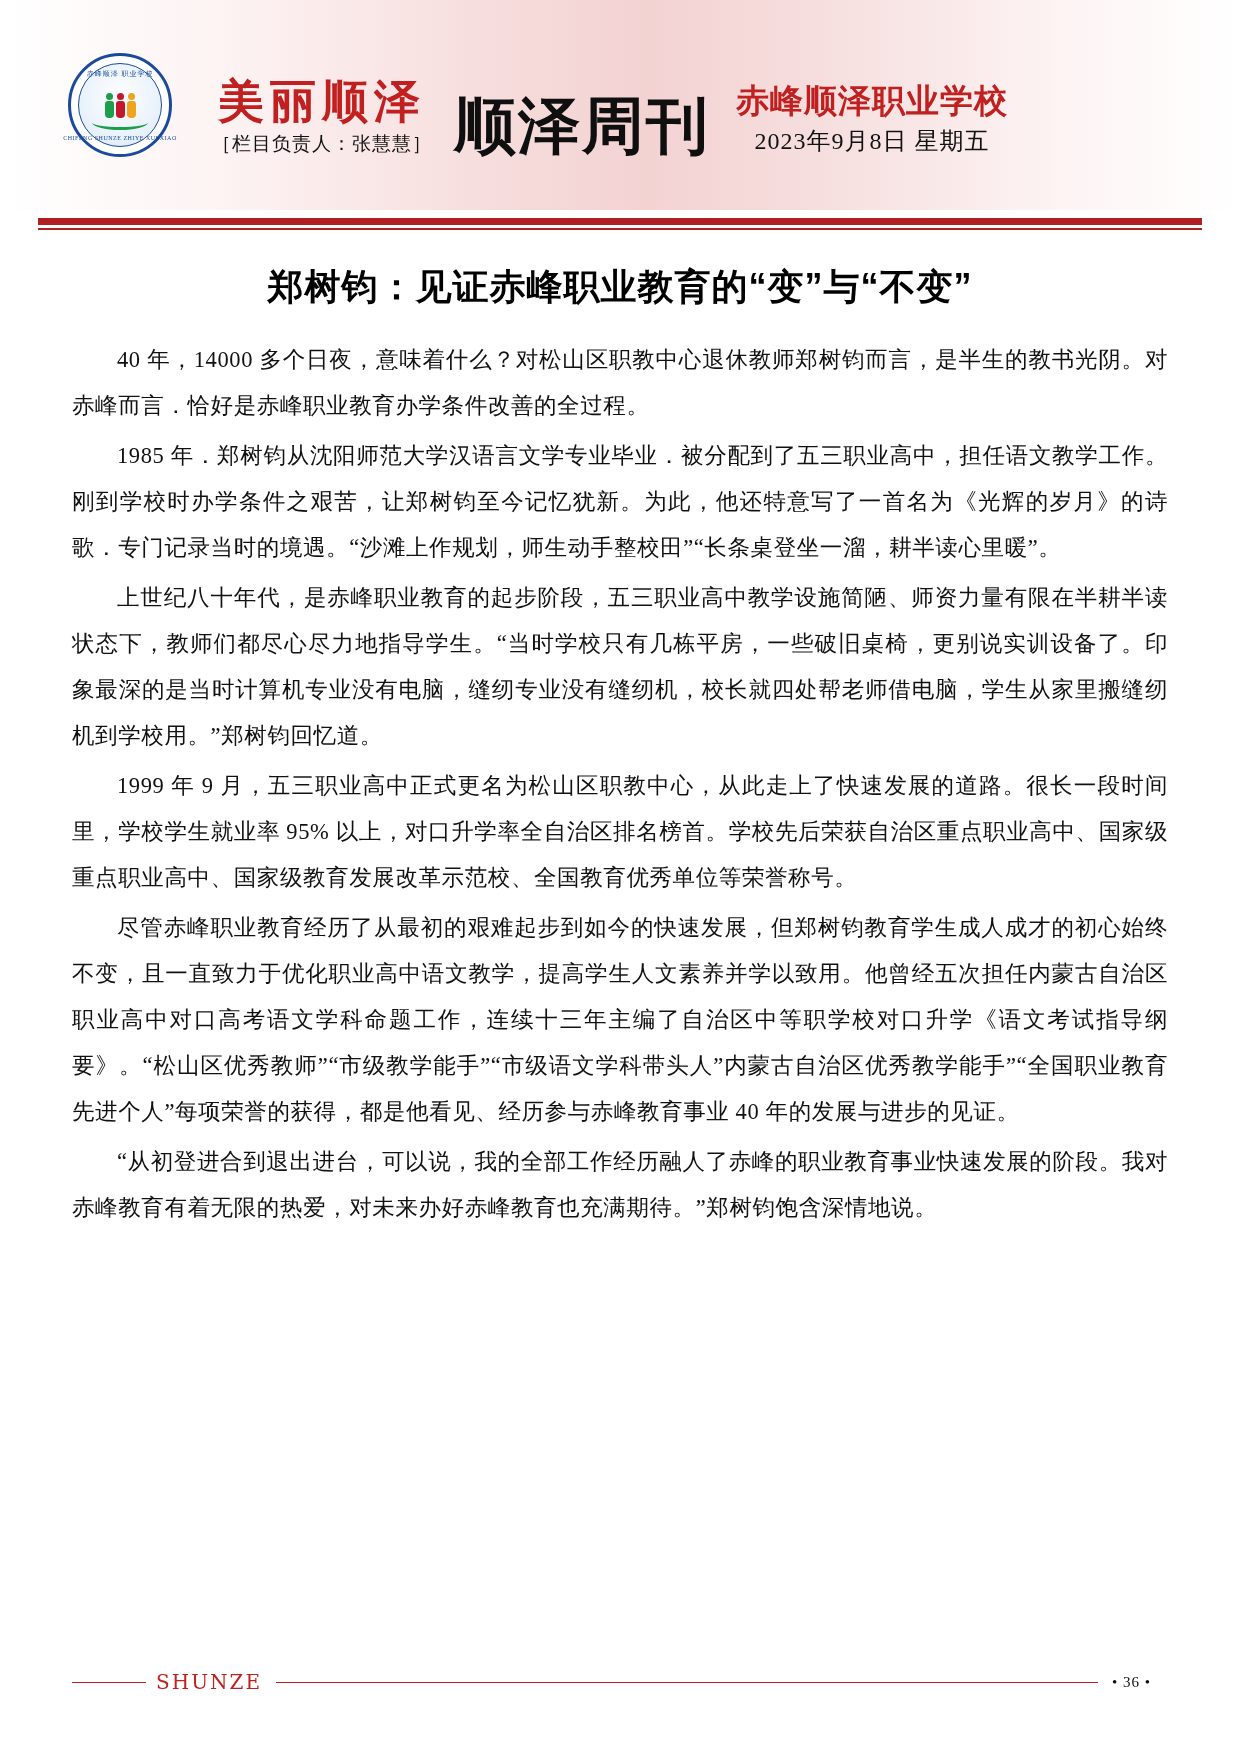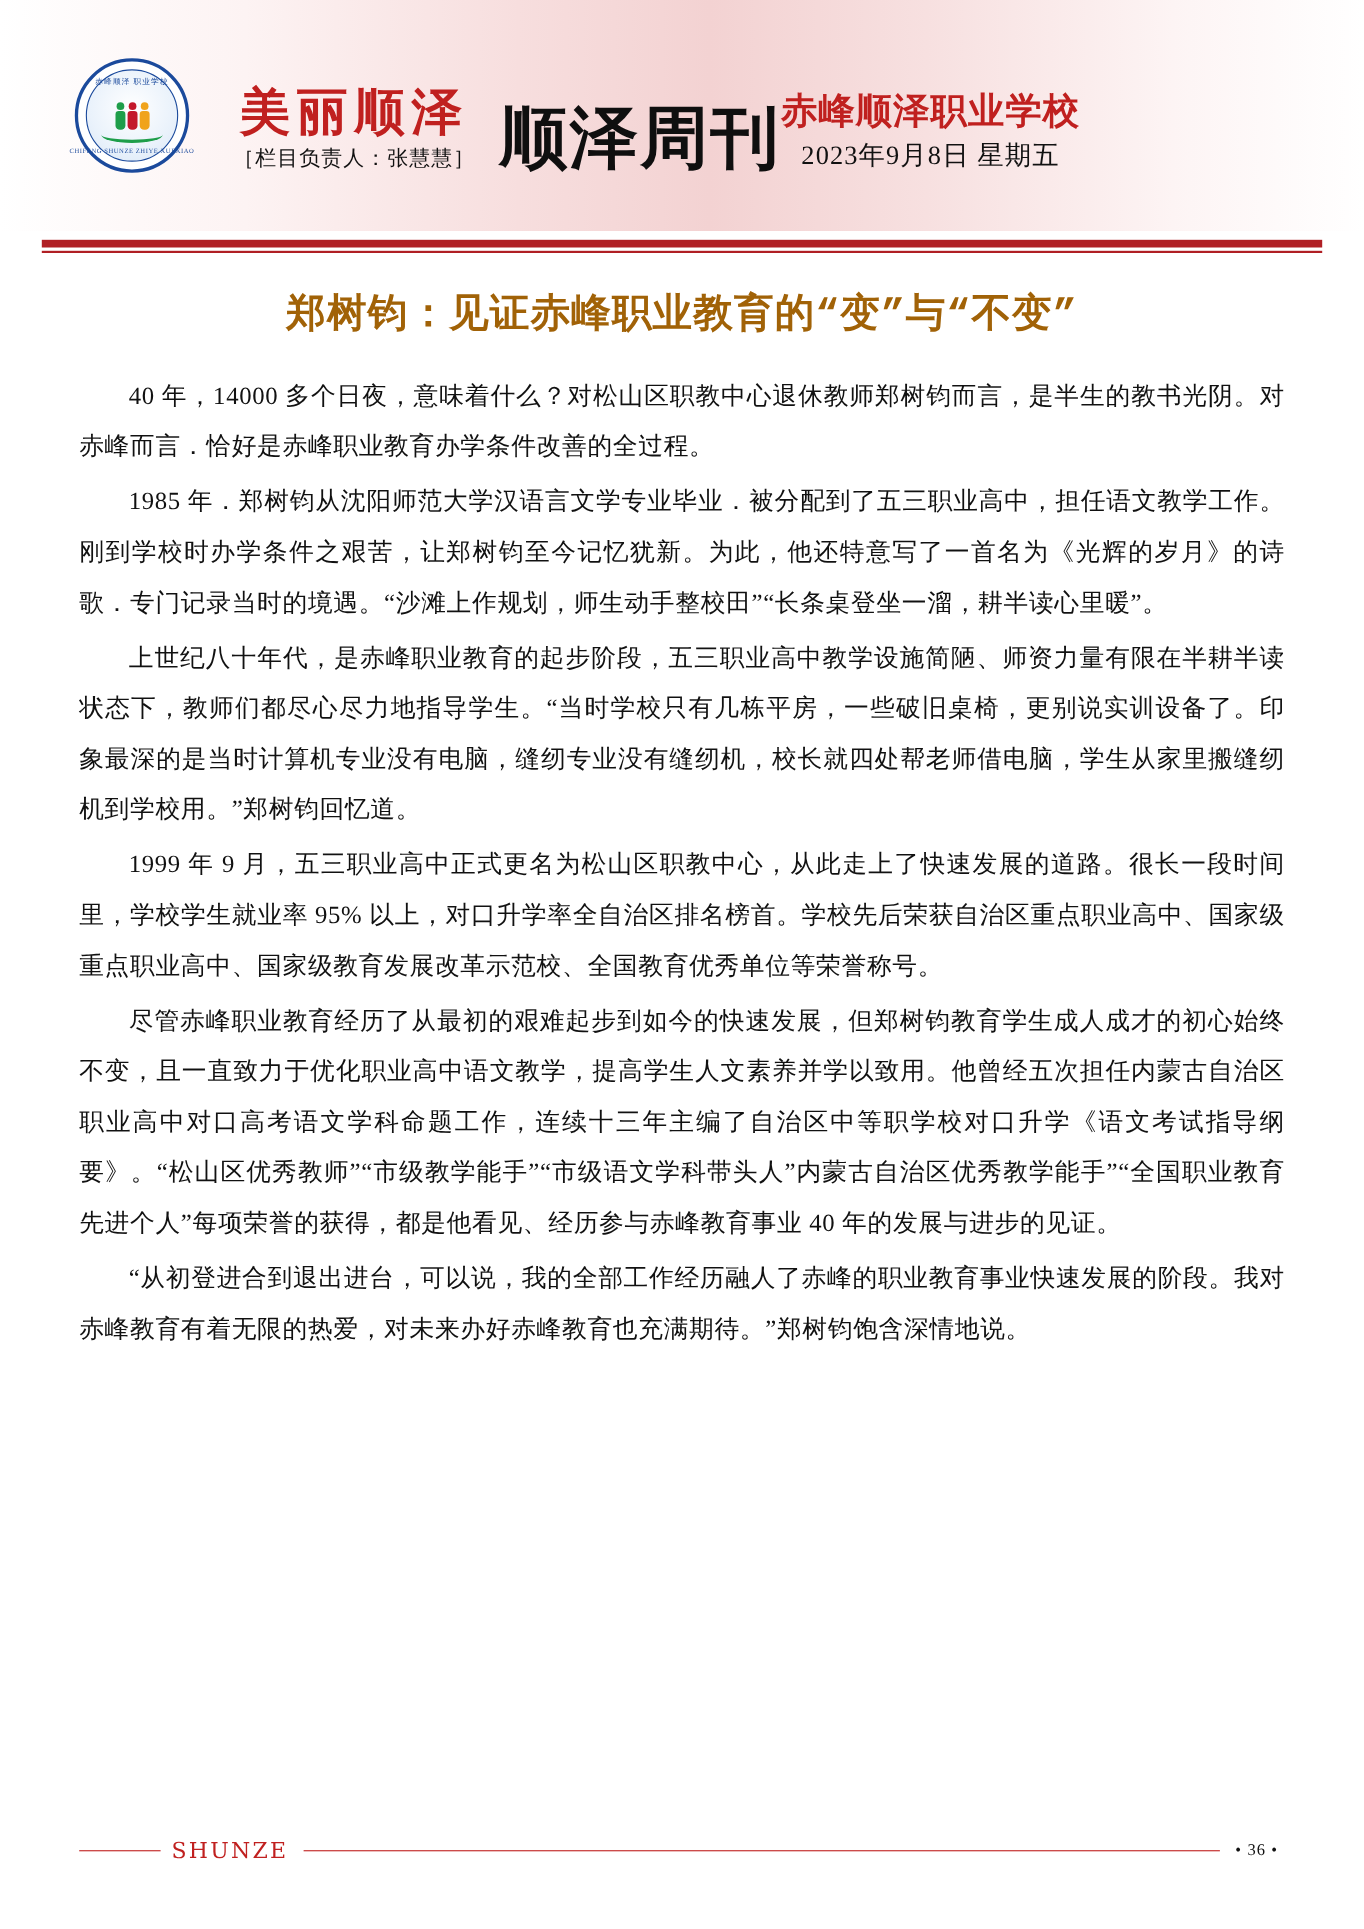--- a/index.html
+++ b/index.html
@@ -135,20 +135,21 @@
     font-size: 62px;
     font-weight: bold;
     color: #0f0f0f;
     letter-spacing: 2px;
     line-height: 1;
     margin-left: 22px;
     margin-top: 28px;
     white-space: nowrap;
   }
   .mast-right {
+    margin-left: 26px;
     margin-top: 30px;
     display: flex;
     flex-direction: column;
     align-items: center;
   }
   .mast-school {
     font-family: "DejaVu Serif", serif;
     font-size: 33px;
     font-weight: bold;
     color: #c0201f;
@@ -179,45 +180,45 @@
     margin-top: 3px;
   }
 
   
   .article {
     padding: 0 72px;
     box-sizing: border-box;
   }
   .headline {
     text-align: center;
-    font-family: Liberation Mono, monospace;
+    font-family: Liberation Sans, sans-serif;
     font-size: 36px;
     font-weight: bold;
-    color: #a16207;
+    color: #000000;
     letter-spacing: 1px;
     margin-top: 34px;
     margin-bottom: 26px;
     line-height: 1.3;
   }
   .para {
     font-size: 22.5px;
     line-height: 46px;
     color: #111111;
     text-align: justify;
     text-indent: 2em;
     margin: 0 0 4px 0;
     letter-spacing: 0.6px;
     font-family: "Liberation Serif", serif;
   }
 
   
   .footer {
     position: absolute;
     left: 0;
-    right: 6px;
+    right: 17px;
     bottom: 52px;
     height: 40px;
     padding: 0 72px;
     box-sizing: border-box;
     display: flex;
     align-items: center;
   }
   .footer-line-left {
     width: 74px;
     height: 1px;

